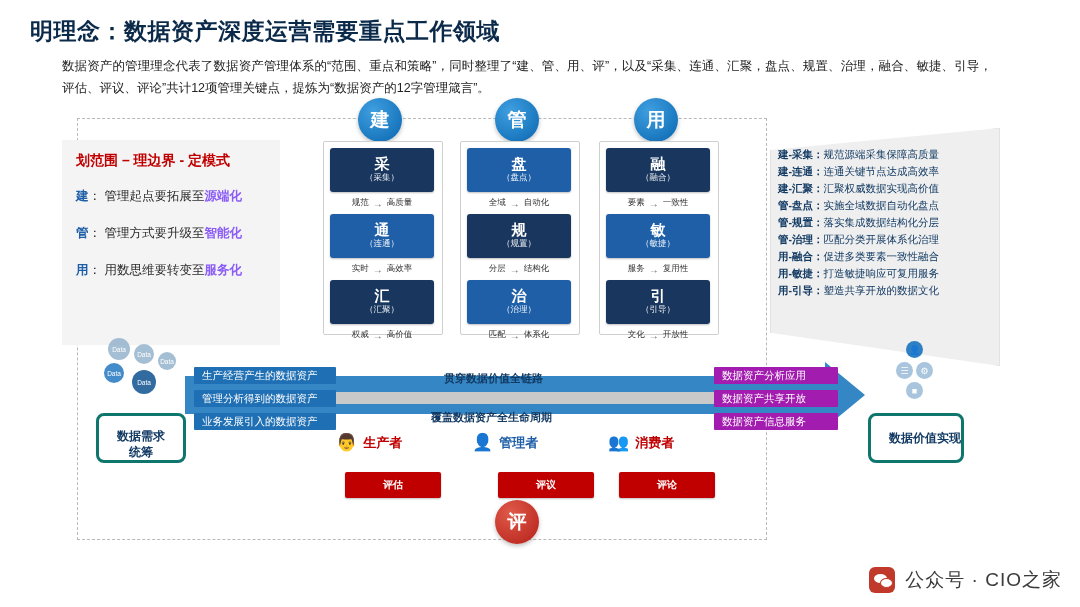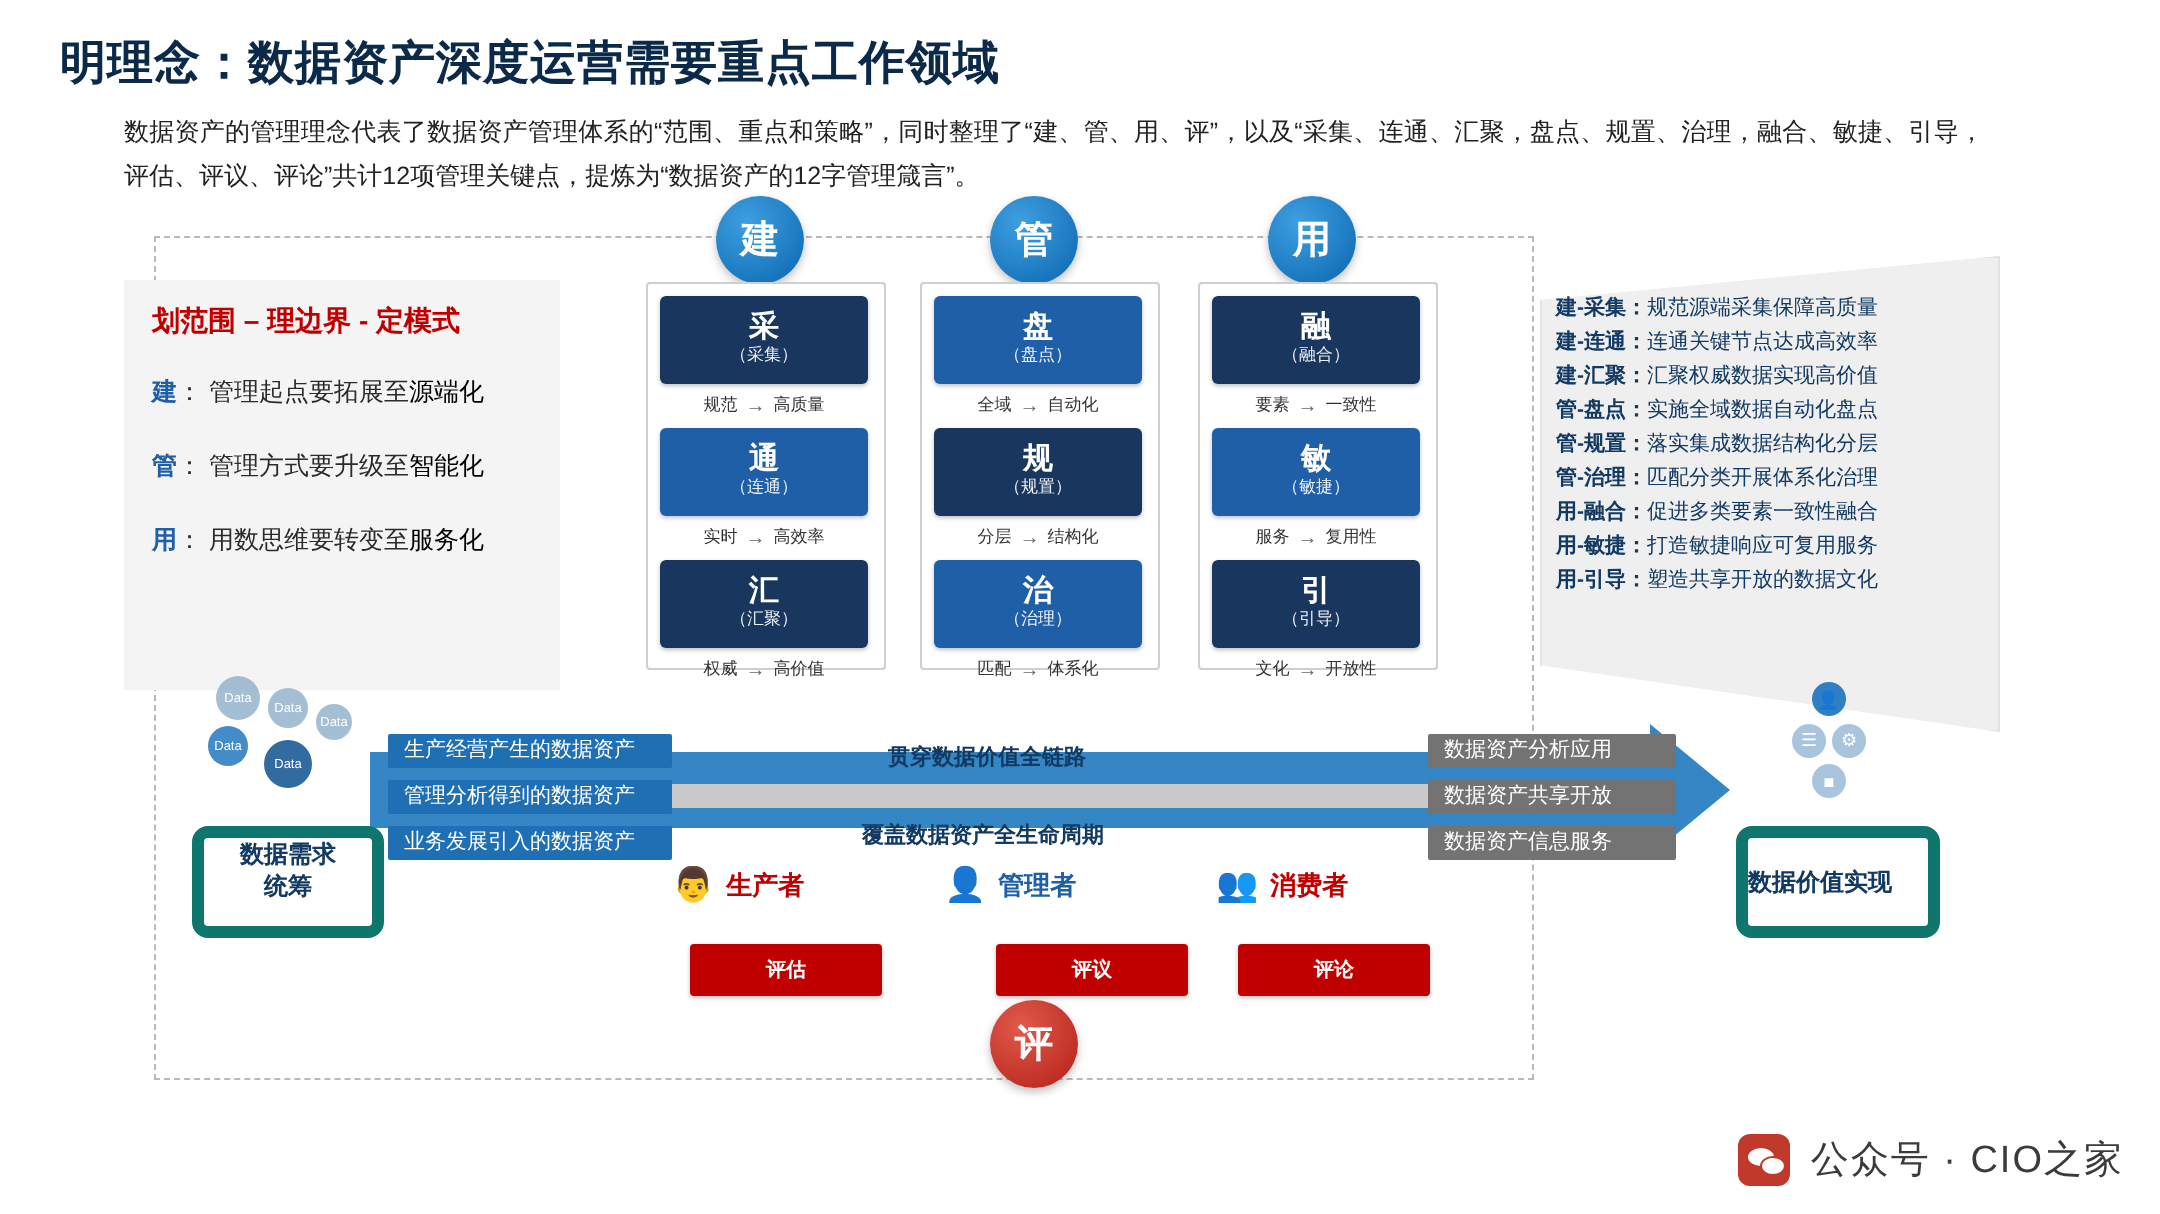--- a/index.html
+++ b/index.html
@@ -41,21 +41,21 @@
     position:absolute;left:62px;top:140px;width:218px;height:205px;
     background:#f4f4f4;
   }
   .left-card .lc-title{
     position:absolute;left:14px;top:12px;font-size:14px;font-weight:bold;color:#c00000;
   }
   .left-card .lc-row{
     position:absolute;left:14px;font-size:12.5px;color:#2b2b2b;white-space:nowrap;
   }
   .left-card .lc-key{color:#1f5fa8;font-weight:bold;}
-  .left-card .lc-em{color:#000000;font-weight:normal;}
+  .left-card .lc-em{color:#8b5cf6;font-weight:bold;}
   .lc-r1{top:48px;} .lc-r2{top:85px;} .lc-r3{top:122px;} .lc-r4{top:159px;}
 
   
   .badge{
     position:absolute;width:44px;height:44px;border-radius:50%;
     background:radial-gradient(circle at 35% 30%,#3f9fe0,#0a66b0);
     color:#fff;font-size:19px;font-weight:bold;
     display:flex;align-items:center;justify-content:center;
     box-shadow:0 2px 4px rgba(0,0,0,.25);
   }
@@ -97,29 +97,29 @@
     clip-path:polygon(0 14px,640px 14px,640px 0,680px 33px,640px 66px,640px 52px,0 52px);
     opacity:.95;
   }
   .grey-bar{
     position:absolute;left:330px;top:392px;width:390px;height:12px;background:#c9c9c9;
   }
   .chip{
     position:absolute;height:17px;line-height:17px;background:#1f6fb4;color:#fff;
     font-size:10.5px;padding:0 8px;white-space:nowrap;border-radius:1px;
   }
-  .chip.right{background:#737373;}
+  .chip.right{background:#a21caf;}
   .band-label{
     position:absolute;font-size:11px;color:#173d63;white-space:nowrap;
   }
 
   .round-box{
-    position:absolute;border:6px solid #0f766e;border-radius:8px;background:#fff;
+    position:absolute;border:3px solid #0f766e;border-radius:8px;background:#fff;
     color:#123a63;font-size:12px;font-weight:bold;text-align:center;
-    display:flex;align-items:center;justify-content:flex-start;line-height:1.35;
+    display:flex;align-items:center;justify-content:flex-end;line-height:1.35;
   }
 
   
   .role{
     position:absolute;display:flex;align-items:center;gap:6px;
     font-size:13px;font-weight:bold;color:#b42018;
   }
   .role .rname{color:#c00000;}
   .role.blue .rname{color:#1f5fa8;}
   .eval-box{

